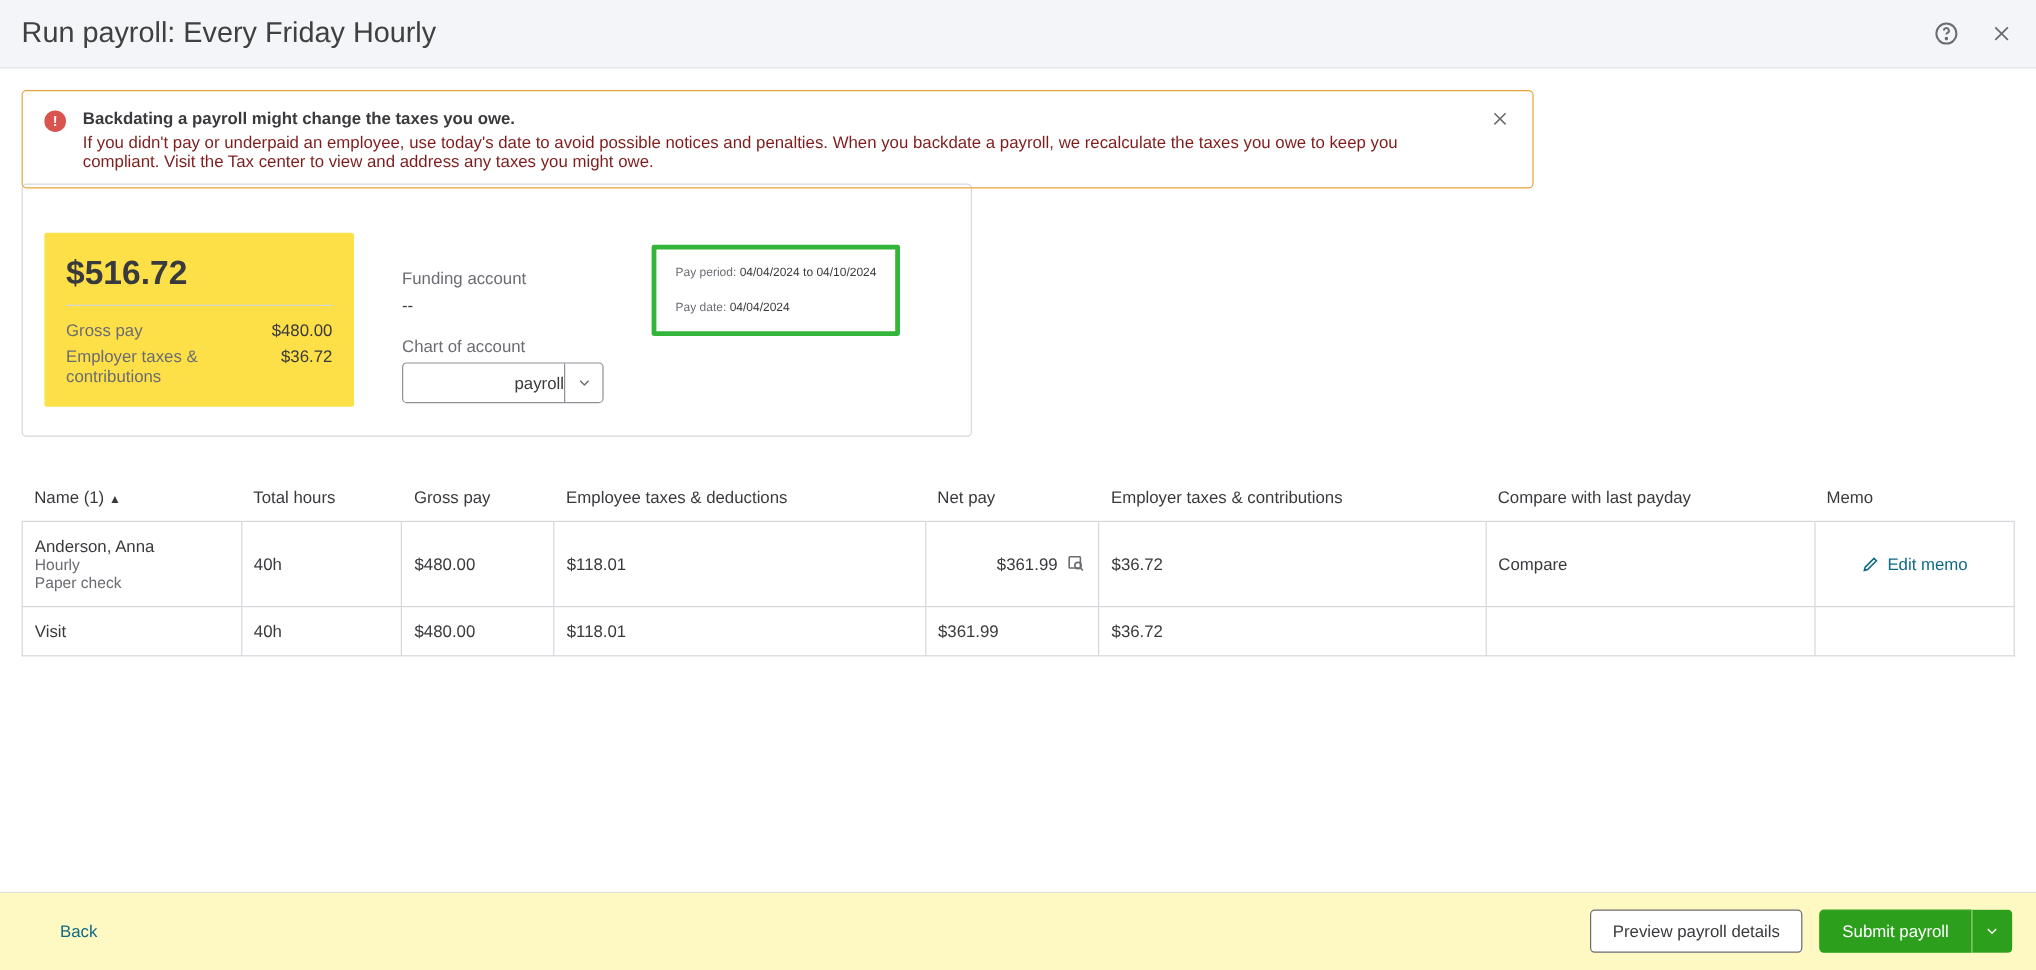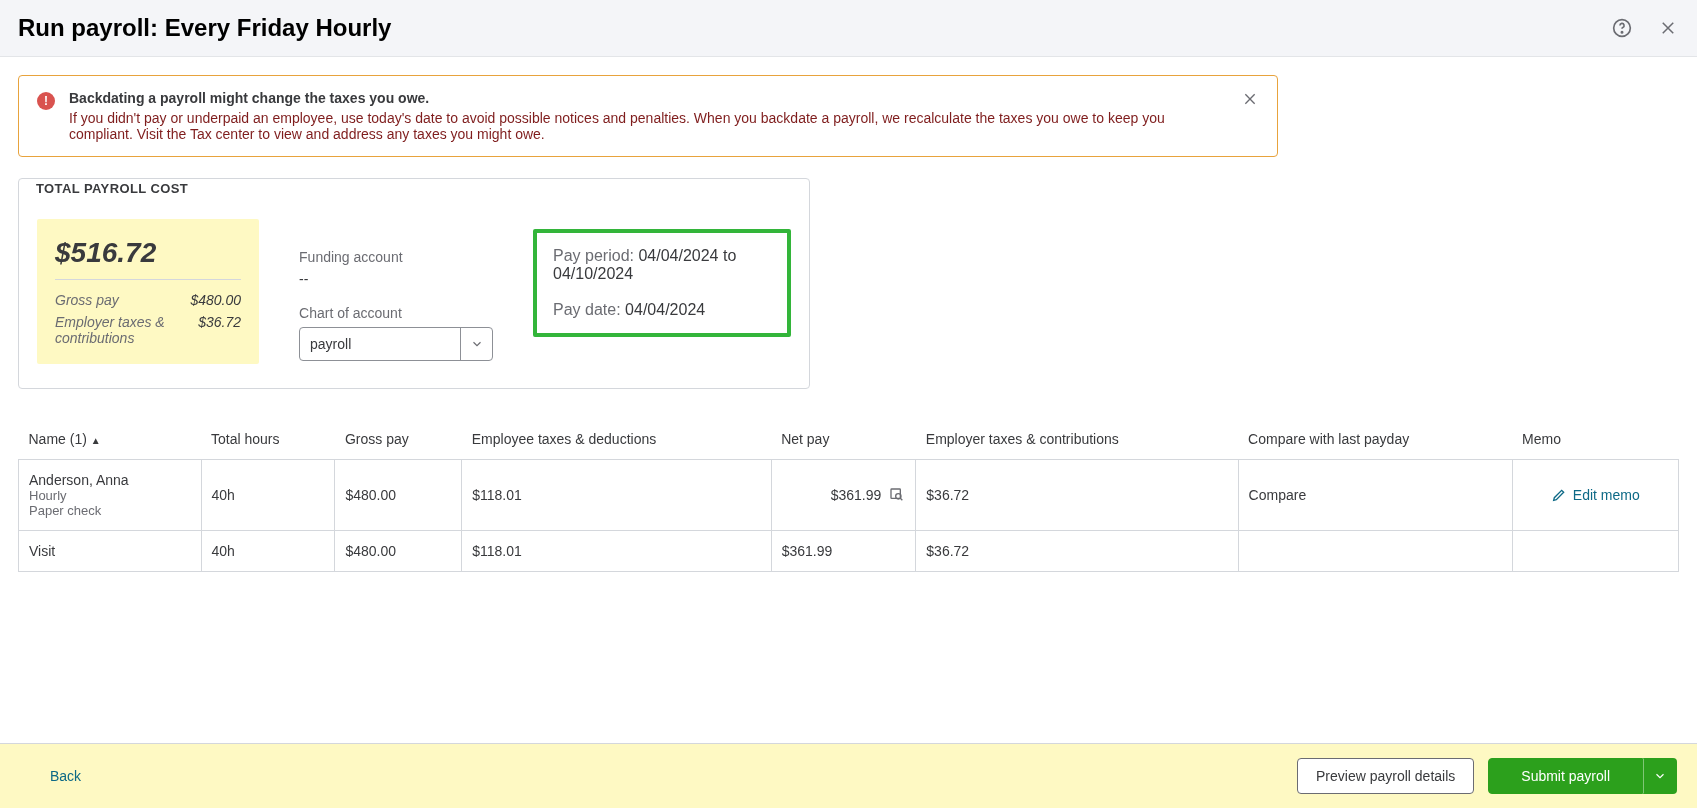--- a/index.html
+++ b/index.html
@@ -12,22 +12,22 @@
   .header {
     display: flex;
     align-items: center;
     justify-content: space-between;
     padding: 14px 18px;
     background: #f4f5f8;
     border-bottom: 1px solid #e3e5e8;
   }
   .header-title {
     font-size: 24px;
-    font-weight: 700;
-    color: #000000;
+    font-weight: 400;
+    color: #404040;
   }
   .header-icons {
     display: flex;
     gap: 24px;
     align-items: center;
   }
   .icon-btn {
     width: 22px;
     height: 22px;
     cursor: pointer;
@@ -75,60 +75,59 @@
   .summary-card {
     border: 1px solid #d4d7dc;
     border-radius: 4px;
     padding: 16px 18px 24px 18px;
     display: flex;
     gap: 40px;
     max-width: 792px;
     margin-bottom: 30px;
   }
   .summary-left {
-    background:#fef9c3;
+    background:#fde047;
     padding: 18px;
     width: 258px;
     border-radius:2px;
-    font-style:italic;
   }
   .summary-title { font-size:13px; font-weight:600; letter-spacing:0.4px; margin-bottom:10px;}
   .total-amount { font-size:28px; font-weight:600; }
   .divider { border-top:1px solid #d4d7dc; margin: 10px 0 12px 0; }
   .line-row { display:flex; justify-content:space-between; font-size:14px; color:#393a3d;}
   .line-row + .line-row { margin-top:6px;}
   .line-label { color:#6b6c72; max-width:140px;}
   .summary-mid { padding-top: 30px;}
   .field-label { color:#6b6c72; font-size:14px; margin-bottom:6px;}
   .field-value { color:#393a3d; margin-bottom:18px;}
   .select {
     border:1px solid #8d9096;
     border-radius:4px;
     height:34px;
-    width: 194px;
+    width: 168px;
     display:flex;
     align-items:center;
-    justify-content:space-between;
+    justify-content:flex-end;
     padding: 0 0 0 10px;
   }
   .select-val { color:#393a3d; }
   .select-caret {
     border-left:1px solid #8d9096;
     height:100%;
     width:32px;
     display:flex;align-items:center;justify-content:center;
     color:#6b6c72;
   }
   .highlight-box {
     border: 4px solid #33b53a;
     padding: 10px 16px;
     border-radius:2px;
     margin-top:10px;
   }
-  .highlight-row { color:#393a3d; font-size:16px; padding:4px 0;}
+  .highlight-row { color:#393a3d; font-size:10px; padding:4px 0;}
   .highlight-row .lbl { color:#6b6c72;}
   .table {
     width:100%;
     border-collapse: collapse;
   }
   .table th, .table td {
     padding: 12px 10px;
     border: 1px solid #d4d7dc;
     text-align: left;
     vertical-align: middle;
@@ -168,21 +167,21 @@
     border-radius:4px;
     cursor:pointer;
     color:#393a3d;
     font-size:14px;
   }
   .btn-group { display:flex;}
   .btn-primary {
     background:#2ca01c;
     border:1px solid #2ca01c;
     color:#fff;
-    padding:9px 32px;
+    padding:9px 18px;
     border-radius:4px 0 0 4px;
     cursor:pointer;
     font-size:14px;
   }
   .btn-caret {
     background:#2ca01c;
     border:1px solid #2ca01c;
     border-left:1px solid rgba(255,255,255,0.4);
     color:#fff;
     width:34px;
@@ -222,21 +221,20 @@
       <div class="alert-text">If you didn't pay or underpaid an employee, use today's date to avoid possible notices and penalties. When you backdate a payroll, we recalculate the taxes you owe to keep you compliant. Visit the Tax center to view and address any taxes you might owe.</div>
     </div>
     <div class="alert-close">
       <svg viewBox="0 0 24 24" width="16" height="16" stroke="currentColor" stroke-width="2">
           <path d="M5 5l14 14M19 5L5 19"></path>
         </svg>
     </div>
   </div>
 
   <div>
-    <div class="summary-title" style="margin-left:18px;">TOTAL PAYROLL COST</div>
     <div class="summary-card" style="margin-top:-28px; padding-top:40px;">
       <div class="summary-left">
         <div class="total-amount">$516.72</div>
         <div class="divider"></div>
         <div class="line-row">
           <span class="line-label">Gross pay</span>
           <span>$480.00</span>
         </div>
         <div class="line-row">
           <span class="line-label">Employer taxes &amp; contributions</span>

